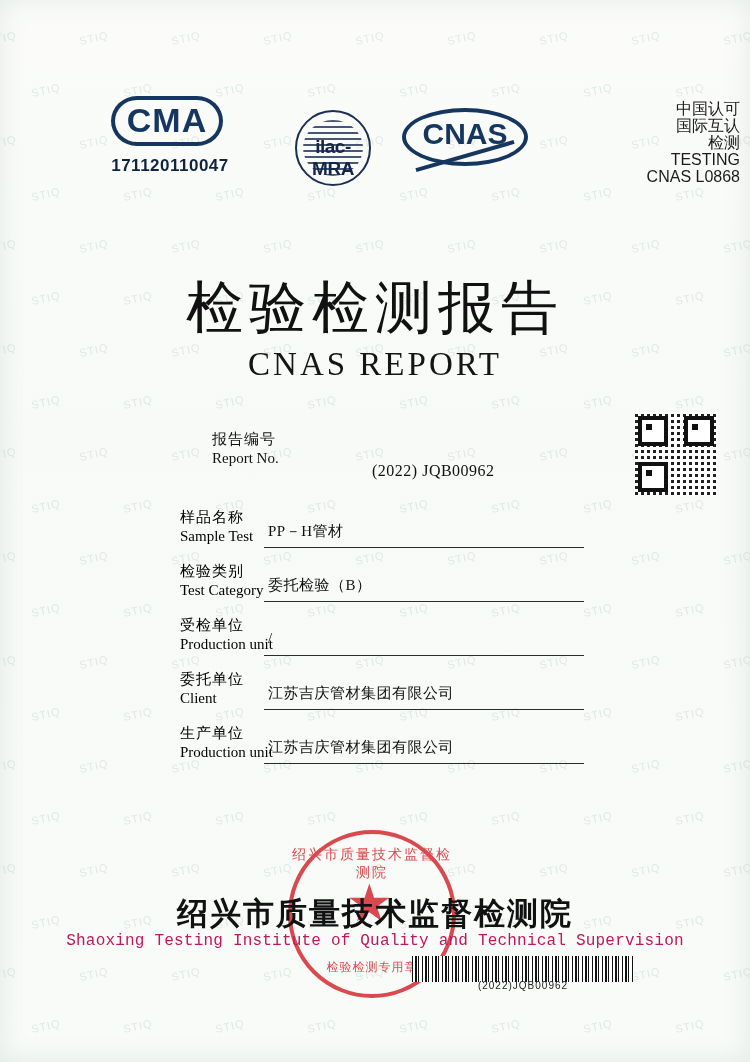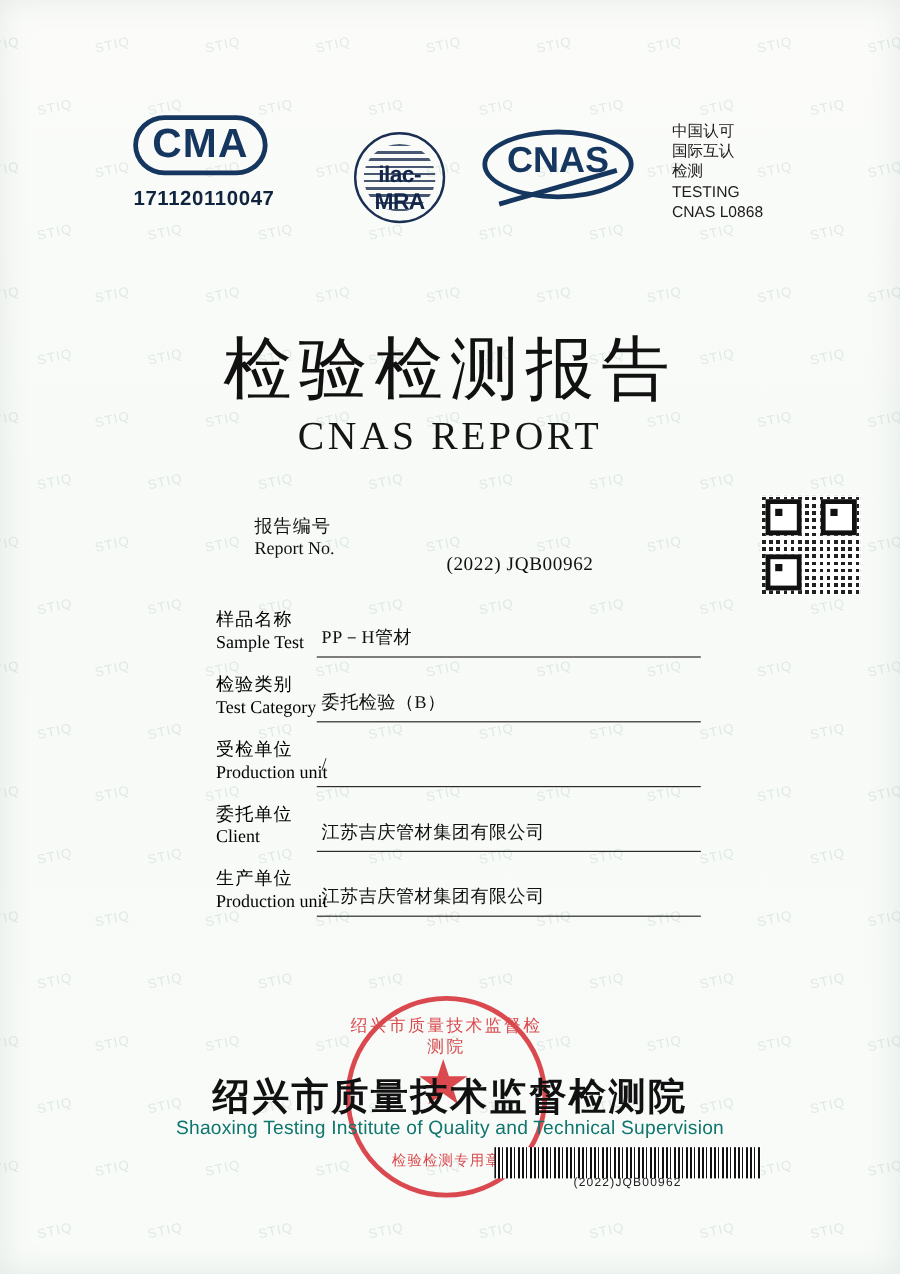--- a/index.html
+++ b/index.html
@@ -186,23 +186,24 @@
     color: #15365e;
     letter-spacing: 0px;
   }
 
   .cnas-text-block {
     position: absolute;
     left: 560px;
     top: 4px;
     width: 180px;
     font-family: "Liberation Sans", sans-serif;
-    font-size: 13px;
+    font-size: 16px;
     line-height: 17px;
     color: #1b1b1b;
+    text-align: right;
   }
 
   
   .title-cn {
     position: absolute;
     top: 270px;
     left: 0;
     width: 750px;
     text-align: center;
     font-family: "Liberation Serif", serif;
@@ -366,23 +367,23 @@
     font-size: 31px;
     letter-spacing: 2px;
     color: #111;
   }
   .inst-en {
     position: absolute;
     top: 932px;
     left: 0;
     width: 750px;
     text-align: center;
-    font-family: Liberation Sans, sans-serif;
+    font-family: Liberation Mono, monospace;
     font-size: 16px;
-    color: #0f766e;
+    color: #be185d;
     letter-spacing: .2px;
   }
 
   .barcode {
     position: absolute;
     left: 412px;
     top: 956px;
     width: 222px;
     height: 26px;
     background: repeating-linear-gradient(

